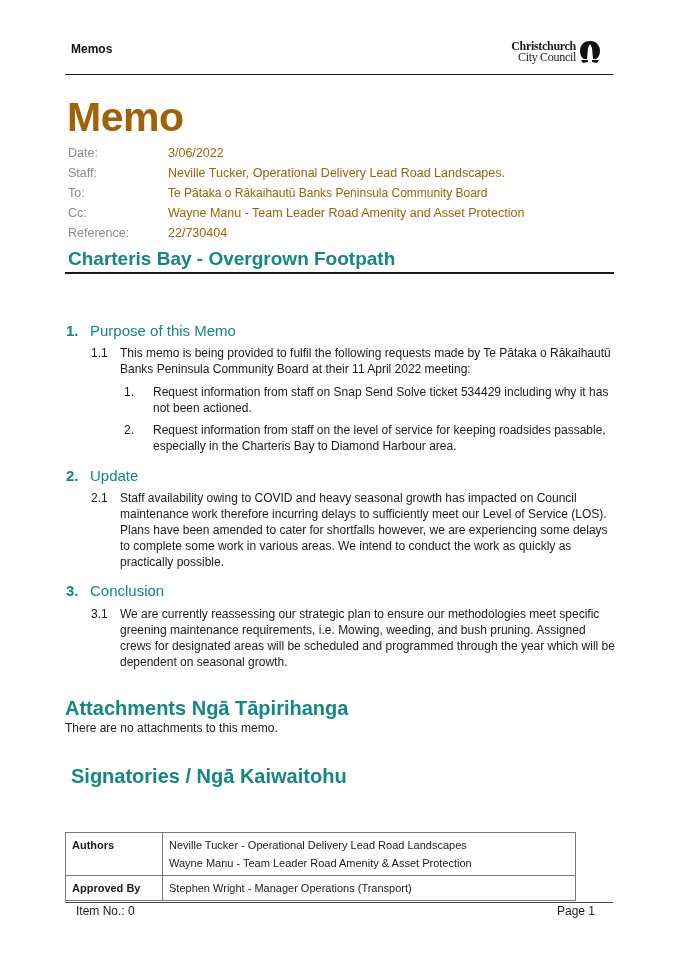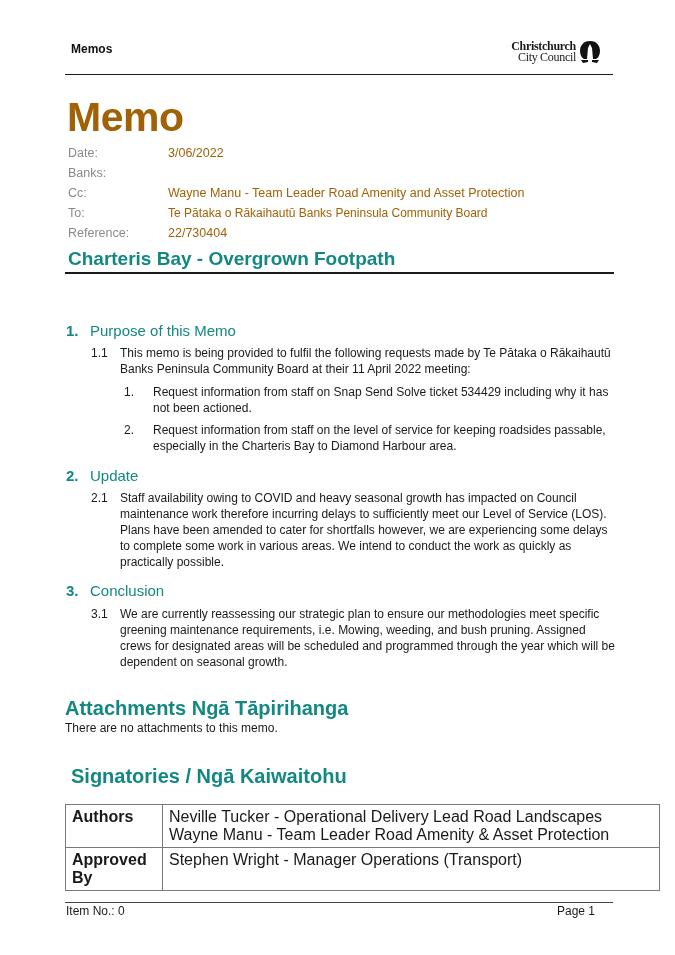--- a/index.html
+++ b/index.html
@@ -48,31 +48,31 @@
     position: absolute; font-size: 12px; line-height: 16px; color: #1a1a1a;
   }
   .para .pnum { position: absolute; left: -29px; top: 0; }
   .list-item { position: absolute; font-size: 12px; line-height: 16px; }
   .list-item .lnum { position: absolute; left: -29px; }
 
   .sub-head { position: absolute; left: 65px; font-size: 20px; font-weight: bold; color: #138883; }
   .plain { position: absolute; left: 65px; font-size: 12px; color: #1a1a1a; }
 
   .sig-table {
-    position: absolute; left: 65px; top: 804px; width: 595px;
-    border-collapse: collapse; font-size: 16px;
+    position: absolute; left: 65px; top: 832px; width: 511px;
+    border-collapse: collapse; font-size: 11px;
   }
   .sig-table td { border: 1px solid #7a7a7a; vertical-align: top; padding: 3px 6px; line-height: 18px; }
   .sig-table td.lbl { width: 84px; font-weight: bold; }
 
   .footer {
     position: absolute; left: 65px; top: 902px; width: 548px;
     border-top: 1.5px solid #444; padding-top: 1px; font-size: 12px; color: #1a1a1a;
   }
-  .footer-left { position: absolute; left: 1px; top: 1px; }
+  .footer-left { position: absolute; left: 11px; top: 1px; }
   .footer-right { position: absolute; right: 18px; top: 1px; }
 </style>
 </head>
 <body>
 
 <div class="page-header">
   <span class="header-label">Memos</span>
   <div class="logo">
     <div class="logo-text">
       <div class="logo-line1">Christchurch</div>
@@ -86,29 +86,30 @@
 </div>
 
 <div class="memo-title">Memo</div>
 
 <div class="meta-table">
   <div class="meta-row">
     <span class="meta-label">Date:</span>
     <span class="meta-value">3/06/2022</span>
   </div>
   <div class="meta-row">
-    <span class="meta-label">Banks:</span>
+    <span class="meta-label">Staff:</span>
+    <span class="meta-value">Neville Tucker, Operational Delivery Lead Road Landscapes.</span>
+  </div>
+  <div class="meta-row">
+    <span class="meta-label">To:</span>
+    <span class="meta-value small">Te  Pātaka o Rākaihautū  Banks Peninsula Community Board</span>
   </div>
   <div class="meta-row">
     <span class="meta-label">Cc:</span>
     <span class="meta-value">Wayne Manu - Team Leader Road Amenity and Asset Protection</span>
-  </div>
-  <div class="meta-row">
-    <span class="meta-label">To:</span>
-    <span class="meta-value small">Te  Pātaka o Rākaihautū  Banks Peninsula Community Board</span>
   </div>
   <div class="meta-row">
     <span class="meta-label">Reference:</span>
     <span class="meta-value">22/730404</span>
   </div>
 </div>
 
 <div class="doc-subject">Charteris Bay - Overgrown Footpath</div>
 
 <div class="section-head" style="top:322px;">

